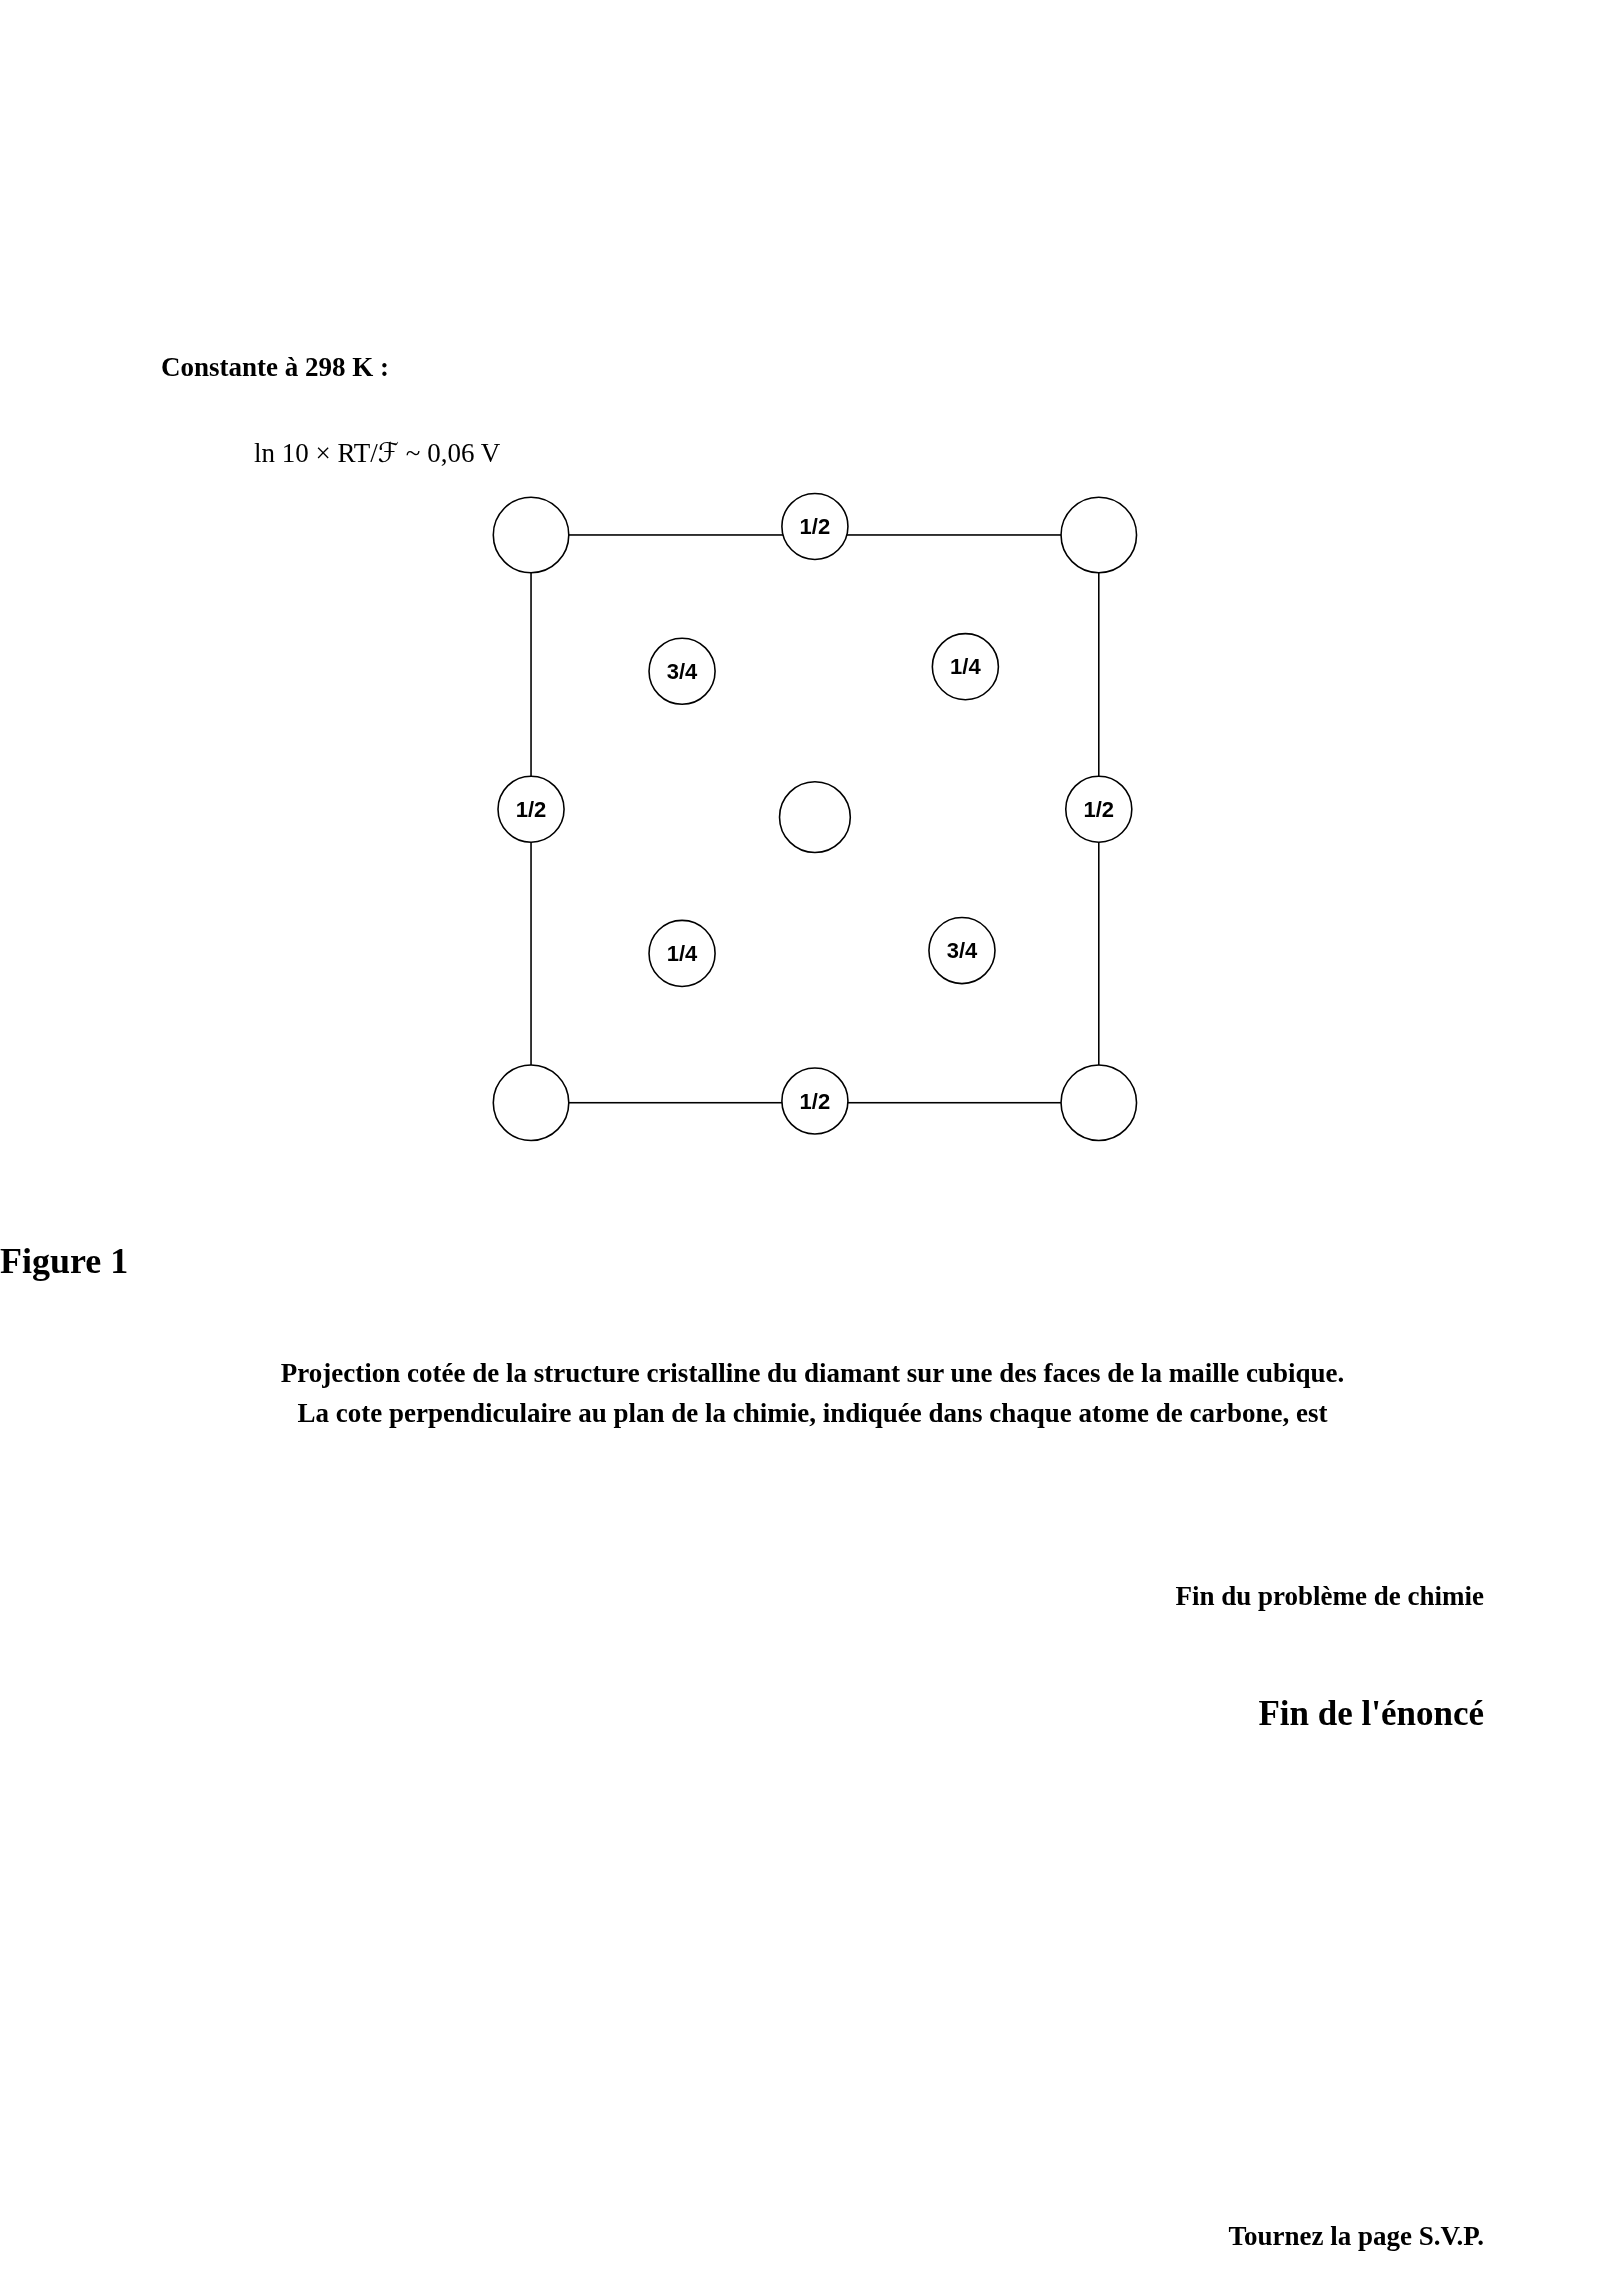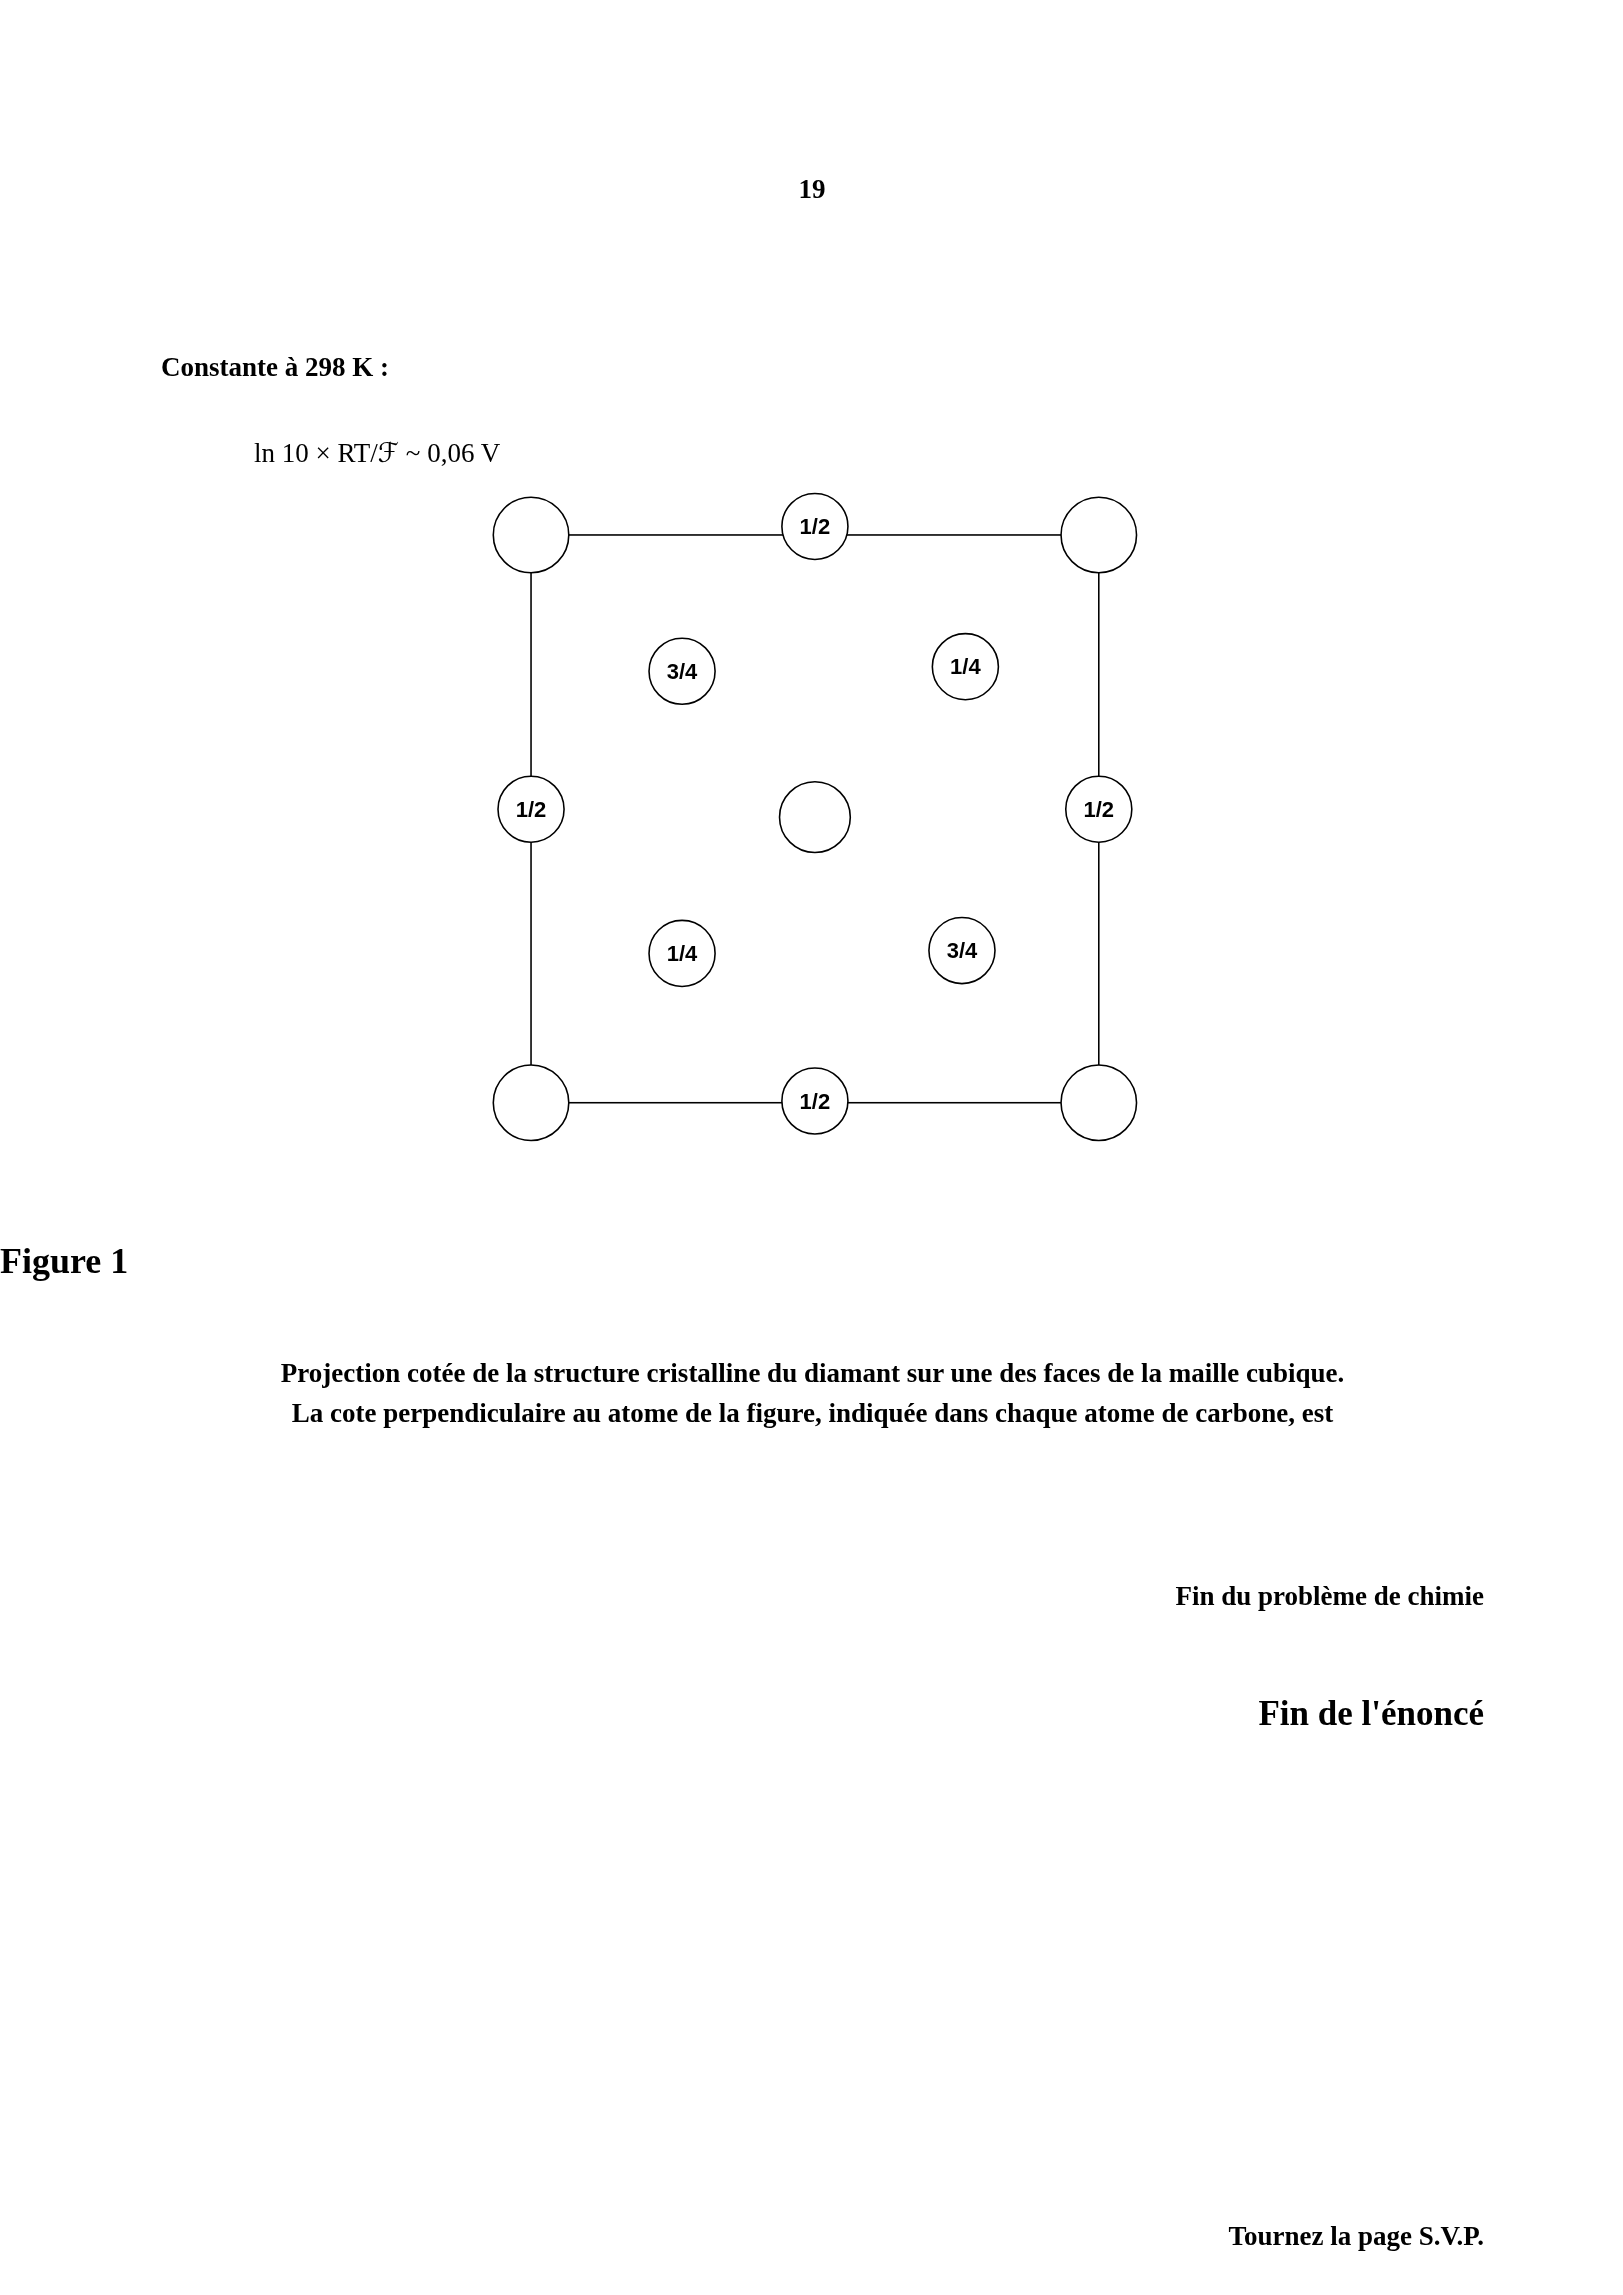--- a/index.html
+++ b/index.html
@@ -92,21 +92,20 @@
     font-weight: bold;
     font-size: 27px;
     margin-top: 46px;
   }
 </style>
 </head>
 <body>
 
 <div class="page">
 
-  <div class="page-number">19</div>
 
   <div class="constant-heading">Constante à 298 K :</div>
 
   <div class="formula">ln 10 × RT/ℱ  ~ 0,06 V</div>
 
   <svg class="figure-svg" width="692" height="692" viewBox="0 0 880 880" xmlns="http://www.w3.org/2000/svg">
       <rect x="56" y="61" width="722" height="722" fill="none" stroke="#000000" stroke-width="2"></rect>
       <g>
         <circle cx="56" cy="61" r="48" fill="#ffffff" stroke="#000000" stroke-width="2"></circle>
       </g>
@@ -153,21 +152,21 @@
       </g>
       <g>
         <circle cx="778" cy="783" r="48" fill="#ffffff" stroke="#000000" stroke-width="2"></circle>
       </g>
     </svg>
 
   <div class="figure-caption">Figure 1</div>
 
   <div class="figure-description">
     <div>Projection cotée de la structure cristalline du diamant sur une des faces de la maille cubique.</div>
-    <div>La cote perpendiculaire au atome de la figure, indiquée dans chaque atome de carbone, est</div>
+    <div>La cote perpendiculaire au plan de la chimie, indiquée dans chaque atome de carbone, est</div>
   </div>
 
   <div class="fin-chimie">Fin du problème de chimie</div>
 
   <div class="fin-enonce">Fin de l'énoncé</div>
 
   <div class="turn-page">Tournez la page S.V.P.</div>
 
 </div>
 

